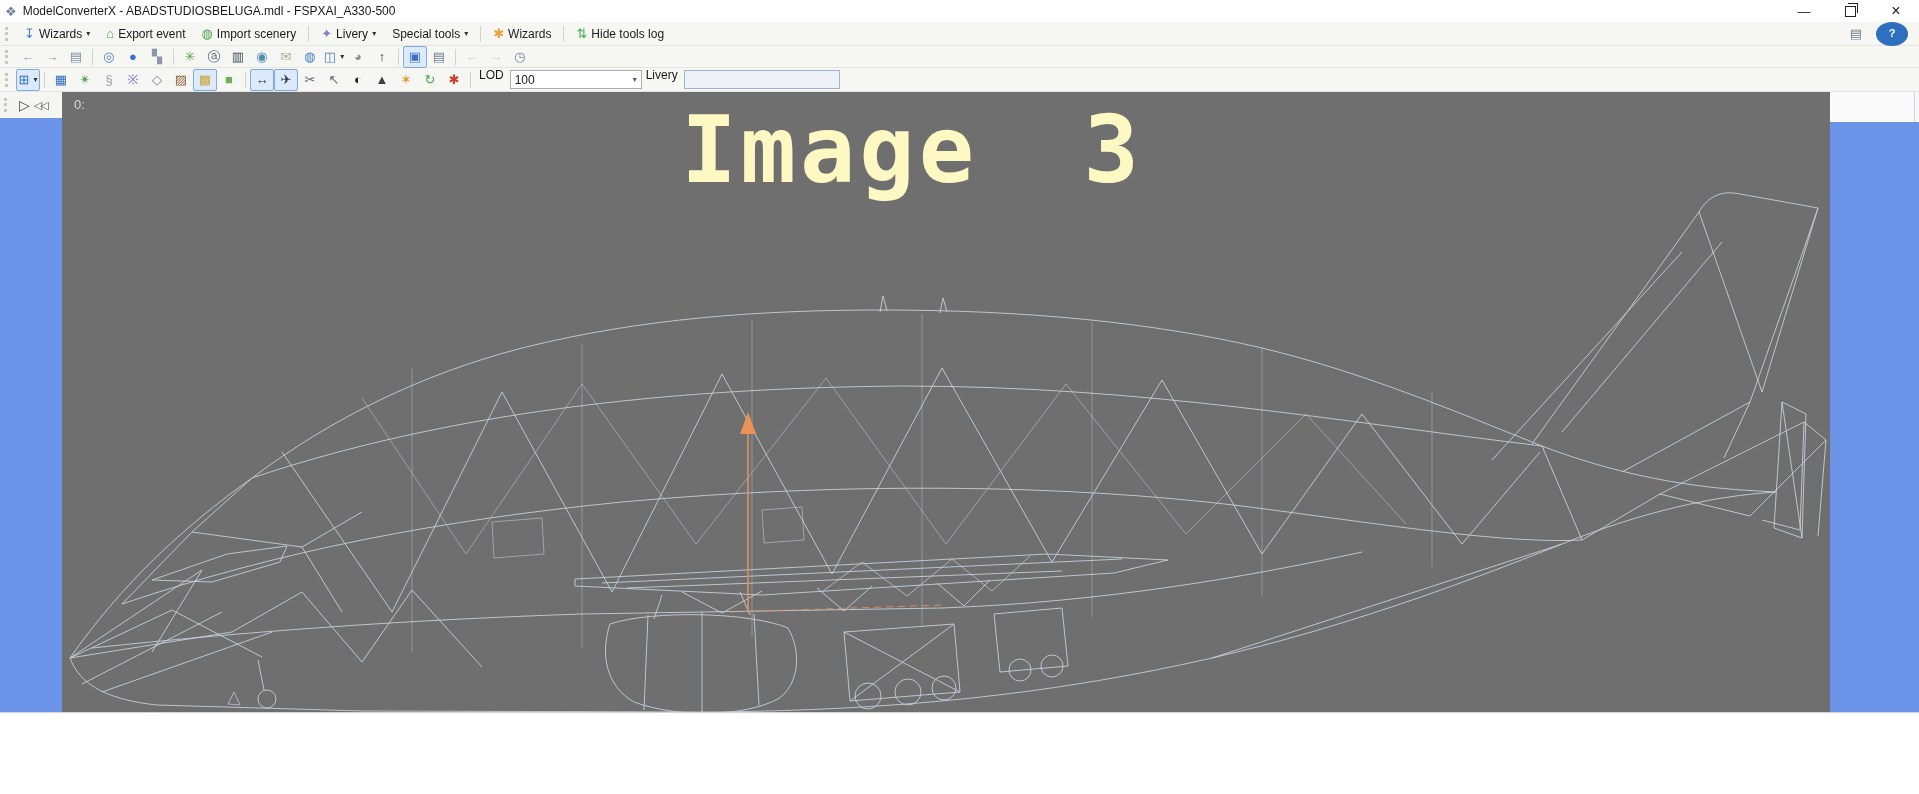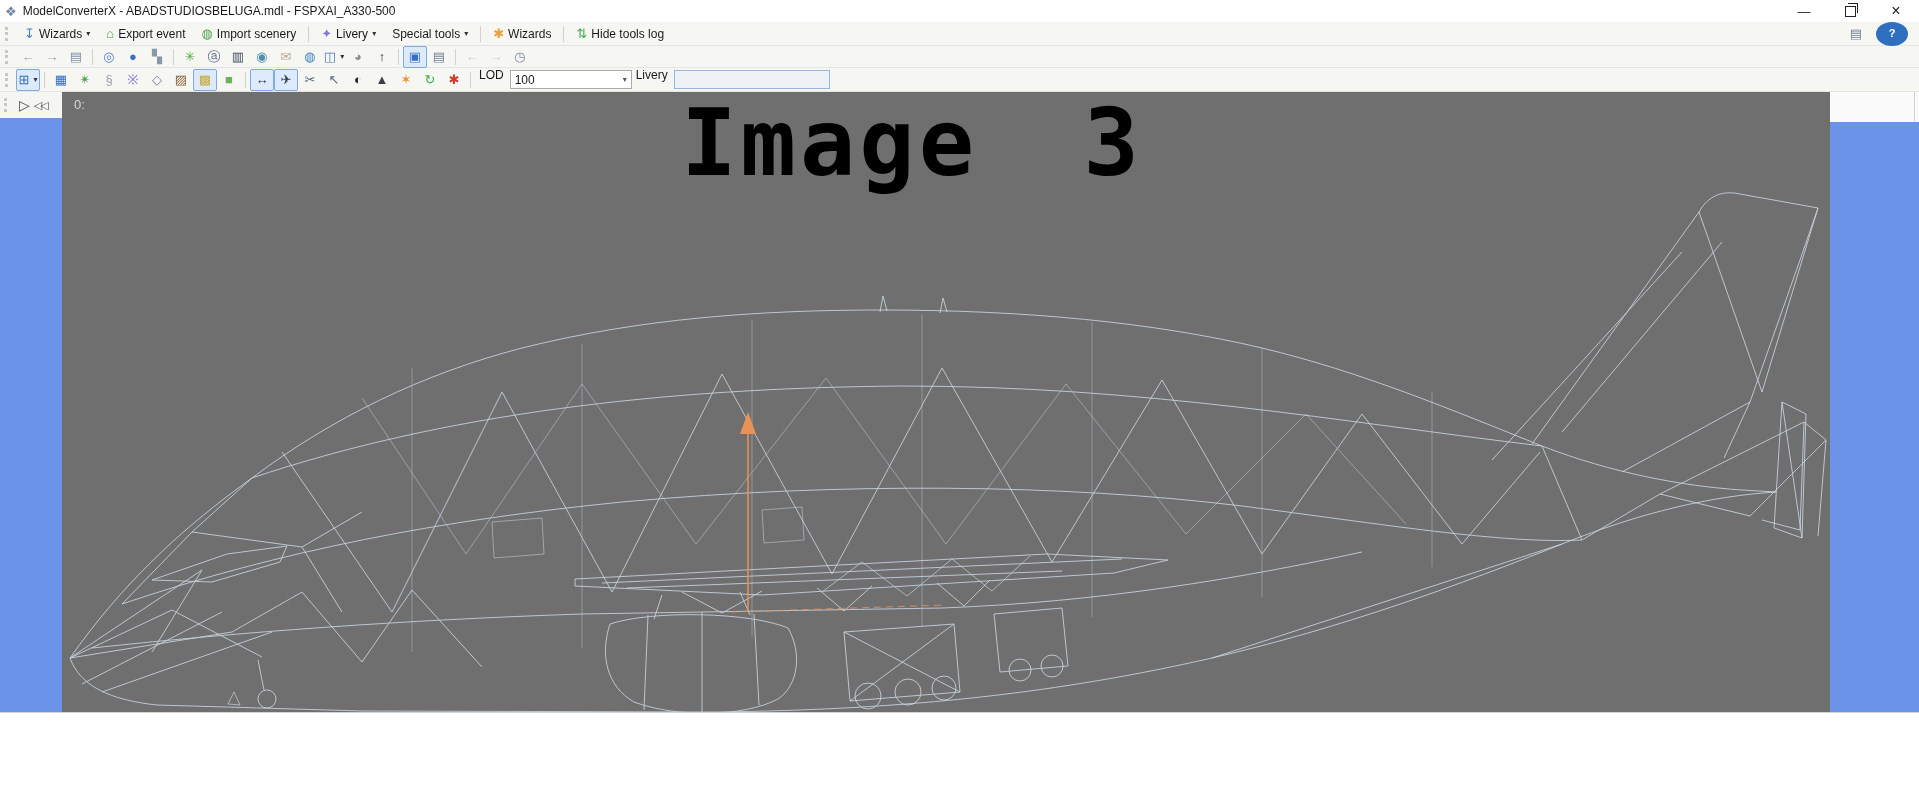--- a/index.html
+++ b/index.html
@@ -34,36 +34,36 @@
   .mlabel{font-size:12px;color:#1a1a1a;white-space:nowrap;}
   .caret{font-size:8px;color:#333;line-height:1;}
   .round{width:16px;height:16px;min-width:16px;border-radius:50%;background:#2f6fc0;
          color:#fff;font-size:11px;font-weight:bold;}
   .spacer{flex:1;}
   .fieldlabel{font-size:12px;margin:0 6px 9px 4px;white-space:nowrap;}
   .combo{display:flex;align-items:center;justify-content:space-between;height:19px;
          background:#ffffff;border:1px solid #ababab;box-sizing:border-box;
          font-size:12px;padding:0 4px;flex:none;}
   .combo .caret{color:#555;}
-  .lod{width:122px;}
+  .lod{width:132px;}
   .livery{width:156px;background:#eef1f5;border-color:#9ab5dd;}
 
   
   .workspace{position:absolute;left:0;top:92px;width:100%;height:620px;background:#6b93e8;}
   .animbar{position:absolute;left:0;top:0;width:62px;height:26px;background:#f5f5f2;
            display:flex;align-items:center;gap:4px;padding-left:2px;box-sizing:border-box;z-index:2;}
   .play{font-size:14px;color:#4a4a4a;}
   .rew{font-size:11px;letter-spacing:-2px;color:#4a4a4a;}
   .counter{position:absolute;left:74px;top:5px;z-index:3;color:#d8d8d8;font-size:13px;}
   .rightwhite{position:absolute;right:0;top:0;width:89px;height:30px;background:#fafafa;z-index:2;}
   .rightwhite .sliver{position:absolute;right:4px;top:0;width:1px;height:30px;background:#cfd3d8;}
   .canvas{position:absolute;left:62px;top:0;width:1768px;height:620px;background:#6f6f6f;z-index:1;overflow:hidden;}
-  .caption{position:absolute;left:850px;top:1px;transform:translateX(-50%);
+  .caption{position:absolute;left:850px;top:8px;transform:translateX(-50%);
            font-family:"DejaVu Sans Mono",monospace;font-weight:bold;font-size:92px;
-           color:#000000;letter-spacing:4px;word-spacing:46px;white-space:nowrap;line-height:1.1;}
+           color:#fef9c3;letter-spacing:4px;word-spacing:46px;white-space:nowrap;line-height:1.1;}
   .wiresvg{position:absolute;left:0;top:0;}
 
   
   .eventlog{position:absolute;left:0;top:712px;width:100%;height:82px;background:#ffffff;
             border-top:1px solid #d5d5d5;box-sizing:border-box;}
 </style>
 </head>
 <body>
 
 <div class="app">

